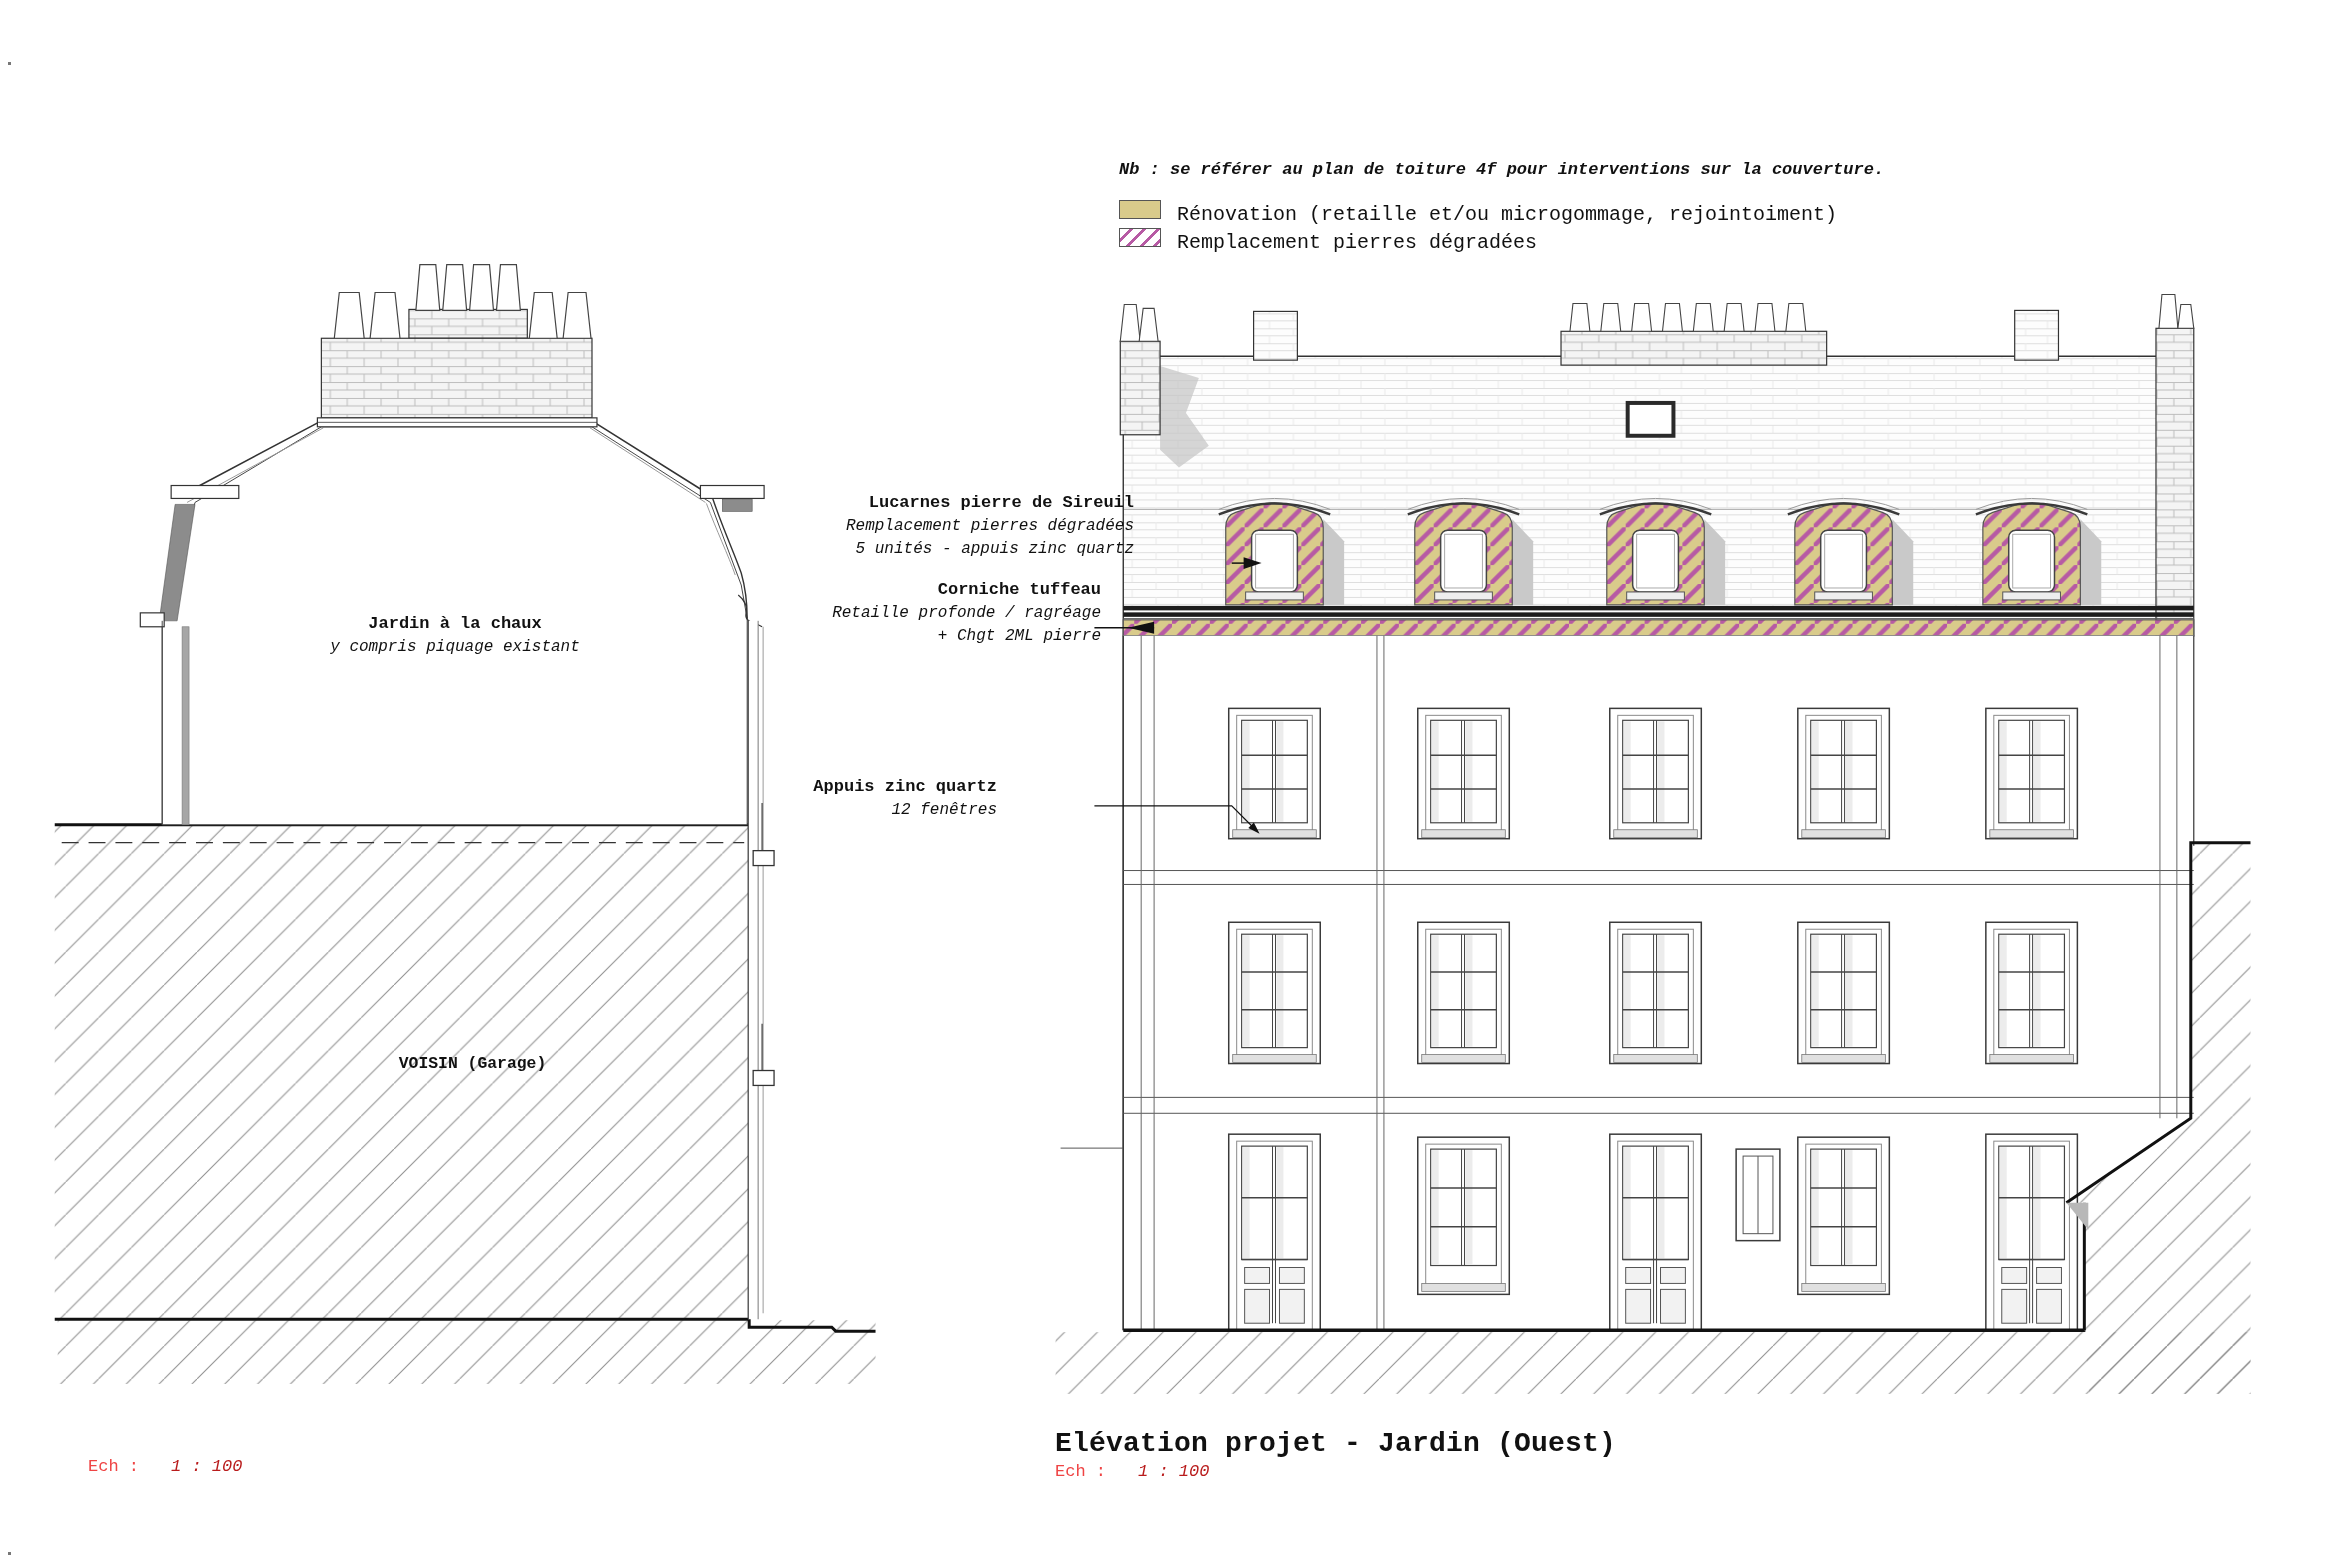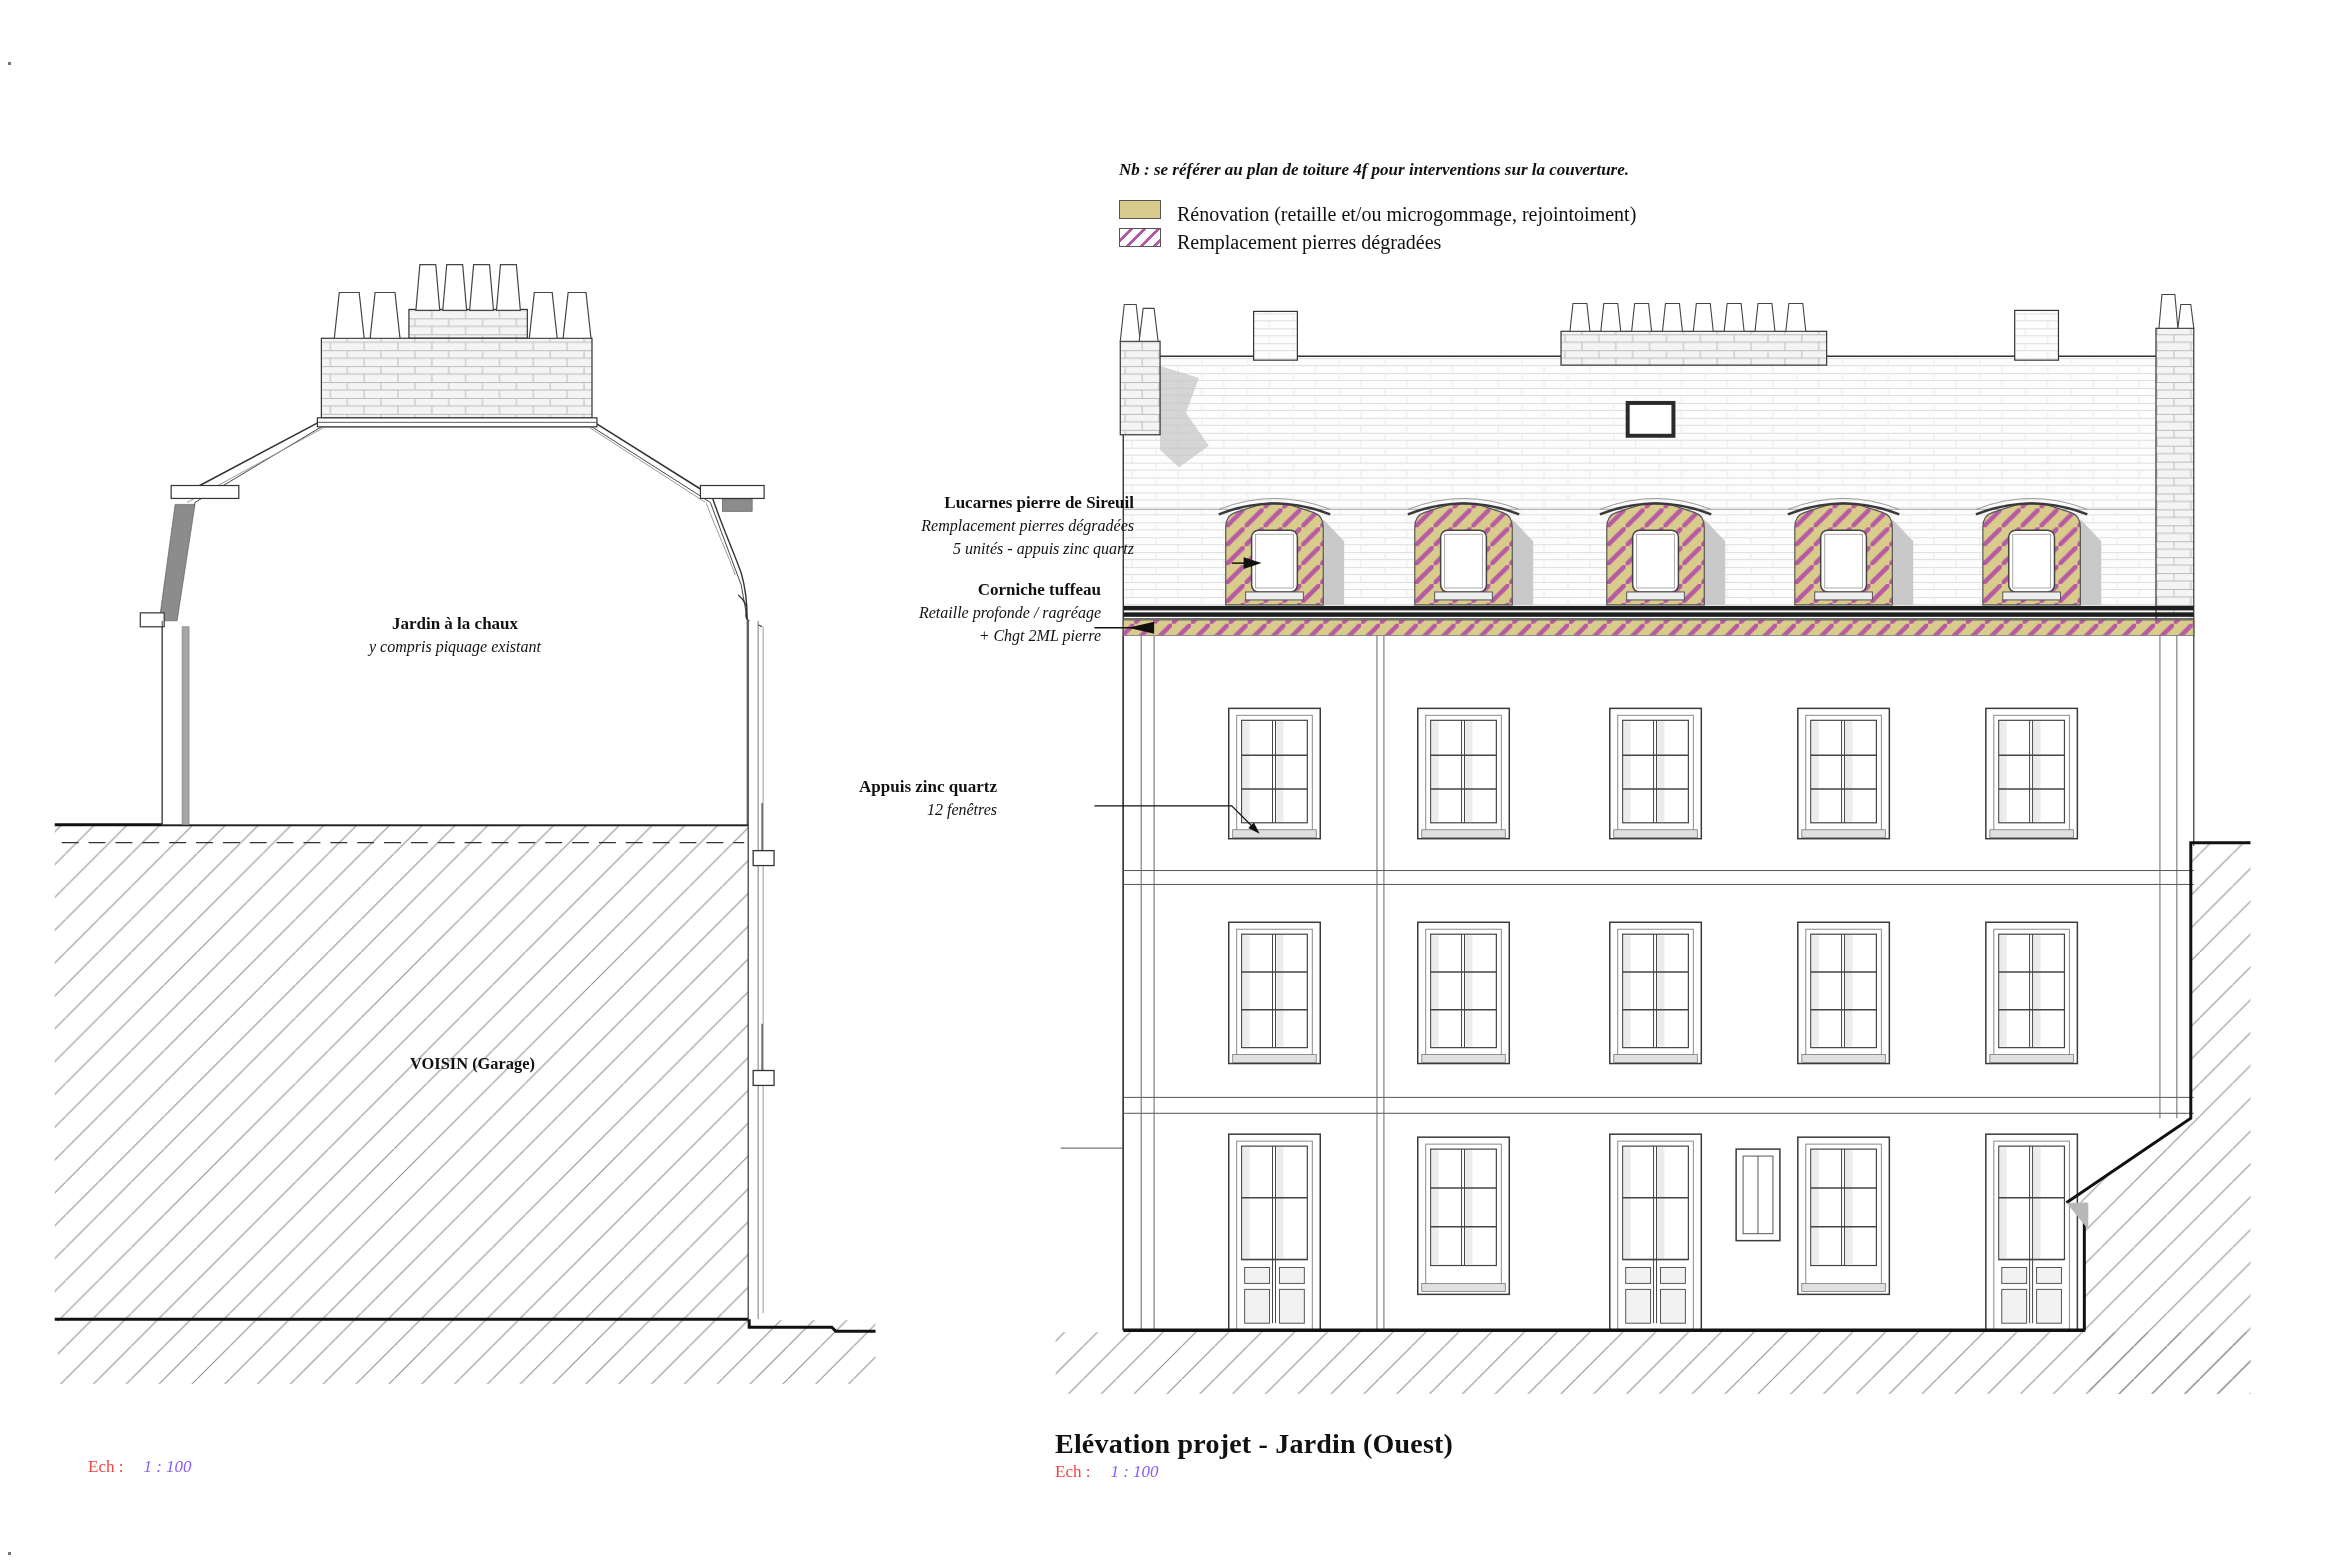--- a/index.html
+++ b/index.html
@@ -1,35 +1,35 @@
 <!DOCTYPE html>
 <html style="--renovation-tan: #d9cb8b; --stripe-magenta: #b75aa4; --line-dark: #1c1c1c; --shadow-gray: #c9c9c9;"><head>
 <meta charset="utf-8">
 <style>
   html,body{margin:0;padding:0;background:#fff;}
   #page{position:relative;width:2260px;height:1561px;background:#fff;overflow:hidden;
-        font-family:Liberation Serif, serif;color:#111;}
+        font-family:Liberation Mono, monospace;color:#111;}
   svg{position:absolute;left:0;top:0;}
   .lbl{position:absolute;white-space:nowrap;line-height:1.35;}
   .b{font-weight:bold;}
   .i{font-style:italic;}
   .ctr{text-align:center;}
   .ra{text-align:right;}
   .note{font-size:17px;font-weight:bold;font-style:italic;}
   .leg-label{font-size:20px;}
   .swatch{position:absolute;width:42px;height:19px;border:1px solid #555;box-sizing:border-box;}
   .sw-tan{background:var(--renovation-tan,#d9cb8b);}
   .sw-pink{background:repeating-linear-gradient(135deg,#fff 0 6.5px,var(--stripe-magenta,#b75aa4) 6.5px 9.5px);}
   .ann-t{font-size:17px;font-weight:bold;}
   .ann-l{font-size:16px;font-style:italic;}
   .ann{line-height:1.42;}
   .dtitle{font-size:28px;font-weight:bold;letter-spacing:0.2px;}
   .ech{font-size:17px;}
   .ech .g{color:#ef4444;}
-  .ech .v{font-style:italic;color:#8b5cf6;margin-left:20px;}
+  .ech .v{font-style:italic;color:#b91c1c;margin-left:32px;}
   .dot{position:absolute;width:3px;height:3px;background:#777;}
 </style>
 </head>
 <body>
 
 <div id="page">
 
 <svg width="2350" height="1561" viewBox="0 0 2362 1569">
   <defs>
     <pattern id="pat-hatch" width="33" height="33" patternUnits="userSpaceOnUse">

